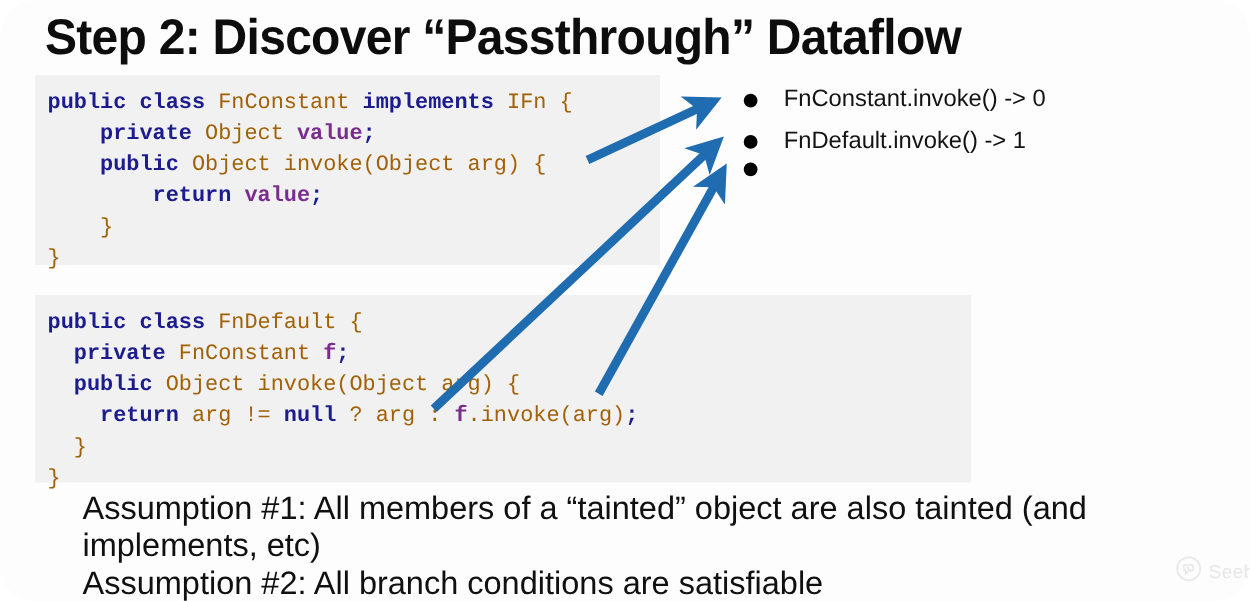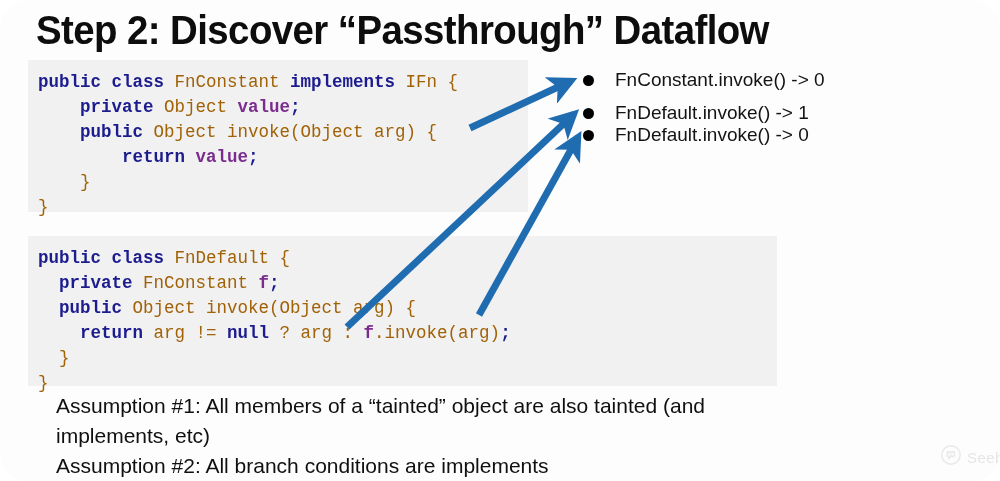--- a/index.html
+++ b/index.html
@@ -66,21 +66,21 @@
 
   
   #trace-list {
     position: absolute;
     left: 583px;
     top: 64px;
     width: 400px;
   }
   .trace-item {
     position: absolute;
-    left: 0;
+    left: 12px;
     height: 24px;
     display: flex;
     align-items: center;
   }
   .trace-bullet {
     width: 11px;
     height: 11px;
     border-radius: 50%;
     background: #000000;
     flex: 0 0 auto;
@@ -100,25 +100,25 @@
   #arrow-layer {
     position: absolute;
     left: 0; top: 0;
     width: 1000px; height: 481px;
     pointer-events: none;
   }
 
   
   #assumptions {
     position: absolute;
-    left: 56px;
+    left: 66px;
     top: 391px;
     width: 810px;
     font-family: "Liberation Sans", sans-serif;
-    font-size: 21px;
+    font-size: 26px;
     line-height: 30px;
     color: #101010;
   }
   #assumptions p { margin: 0; }
 
   
   #watermark {
     position: absolute;
     left: 940px;
     top: 444px;
@@ -160,28 +160,27 @@
     <div class="trace-item" id="trace-0">
       <span class="trace-bullet"></span>
       <span class="trace-text">FnConstant.invoke() -&gt; 0</span>
     </div>
     <div class="trace-item" id="trace-1">
       <span class="trace-bullet"></span>
       <span class="trace-text">FnDefault.invoke() -&gt; 1</span>
     </div>
     <div class="trace-item" id="trace-2">
       <span class="trace-bullet"></span>
-      <span class="trace-text">FnDefault.invoke() -&gt; 0</span>
     </div>
   </div>
 
   <div id="assumptions">
     <p>Assumption #1: All members of a “tainted” object are also tainted (and</p>
     <p>implements, etc)</p>
-    <p>Assumption #2: All branch conditions are implements</p>
+    <p>Assumption #2: All branch conditions are satisfiable</p>
   </div>
 
   <div id="watermark">
     <svg width="22" height="22" viewBox="0 0 22 22">
       <circle cx="11" cy="11" r="9.2" fill="none" stroke="#e4e4e4" stroke-width="1.4"></circle>
       <path d="M7.2 8.0 L14.4 8.0 L14.4 12.2 L11.2 12.2 L8.6 14.8 L8.6 12.2 L7.2 12.2 Z" fill="none" stroke="#e4e4e4" stroke-width="1.3"></path>
       <path d="M9.6 9.4 L13.0 13.6" stroke="#e4e4e4" stroke-width="1.2"></path>
     </svg>
     <span class="wm-text">Seebug</span>
   </div>

